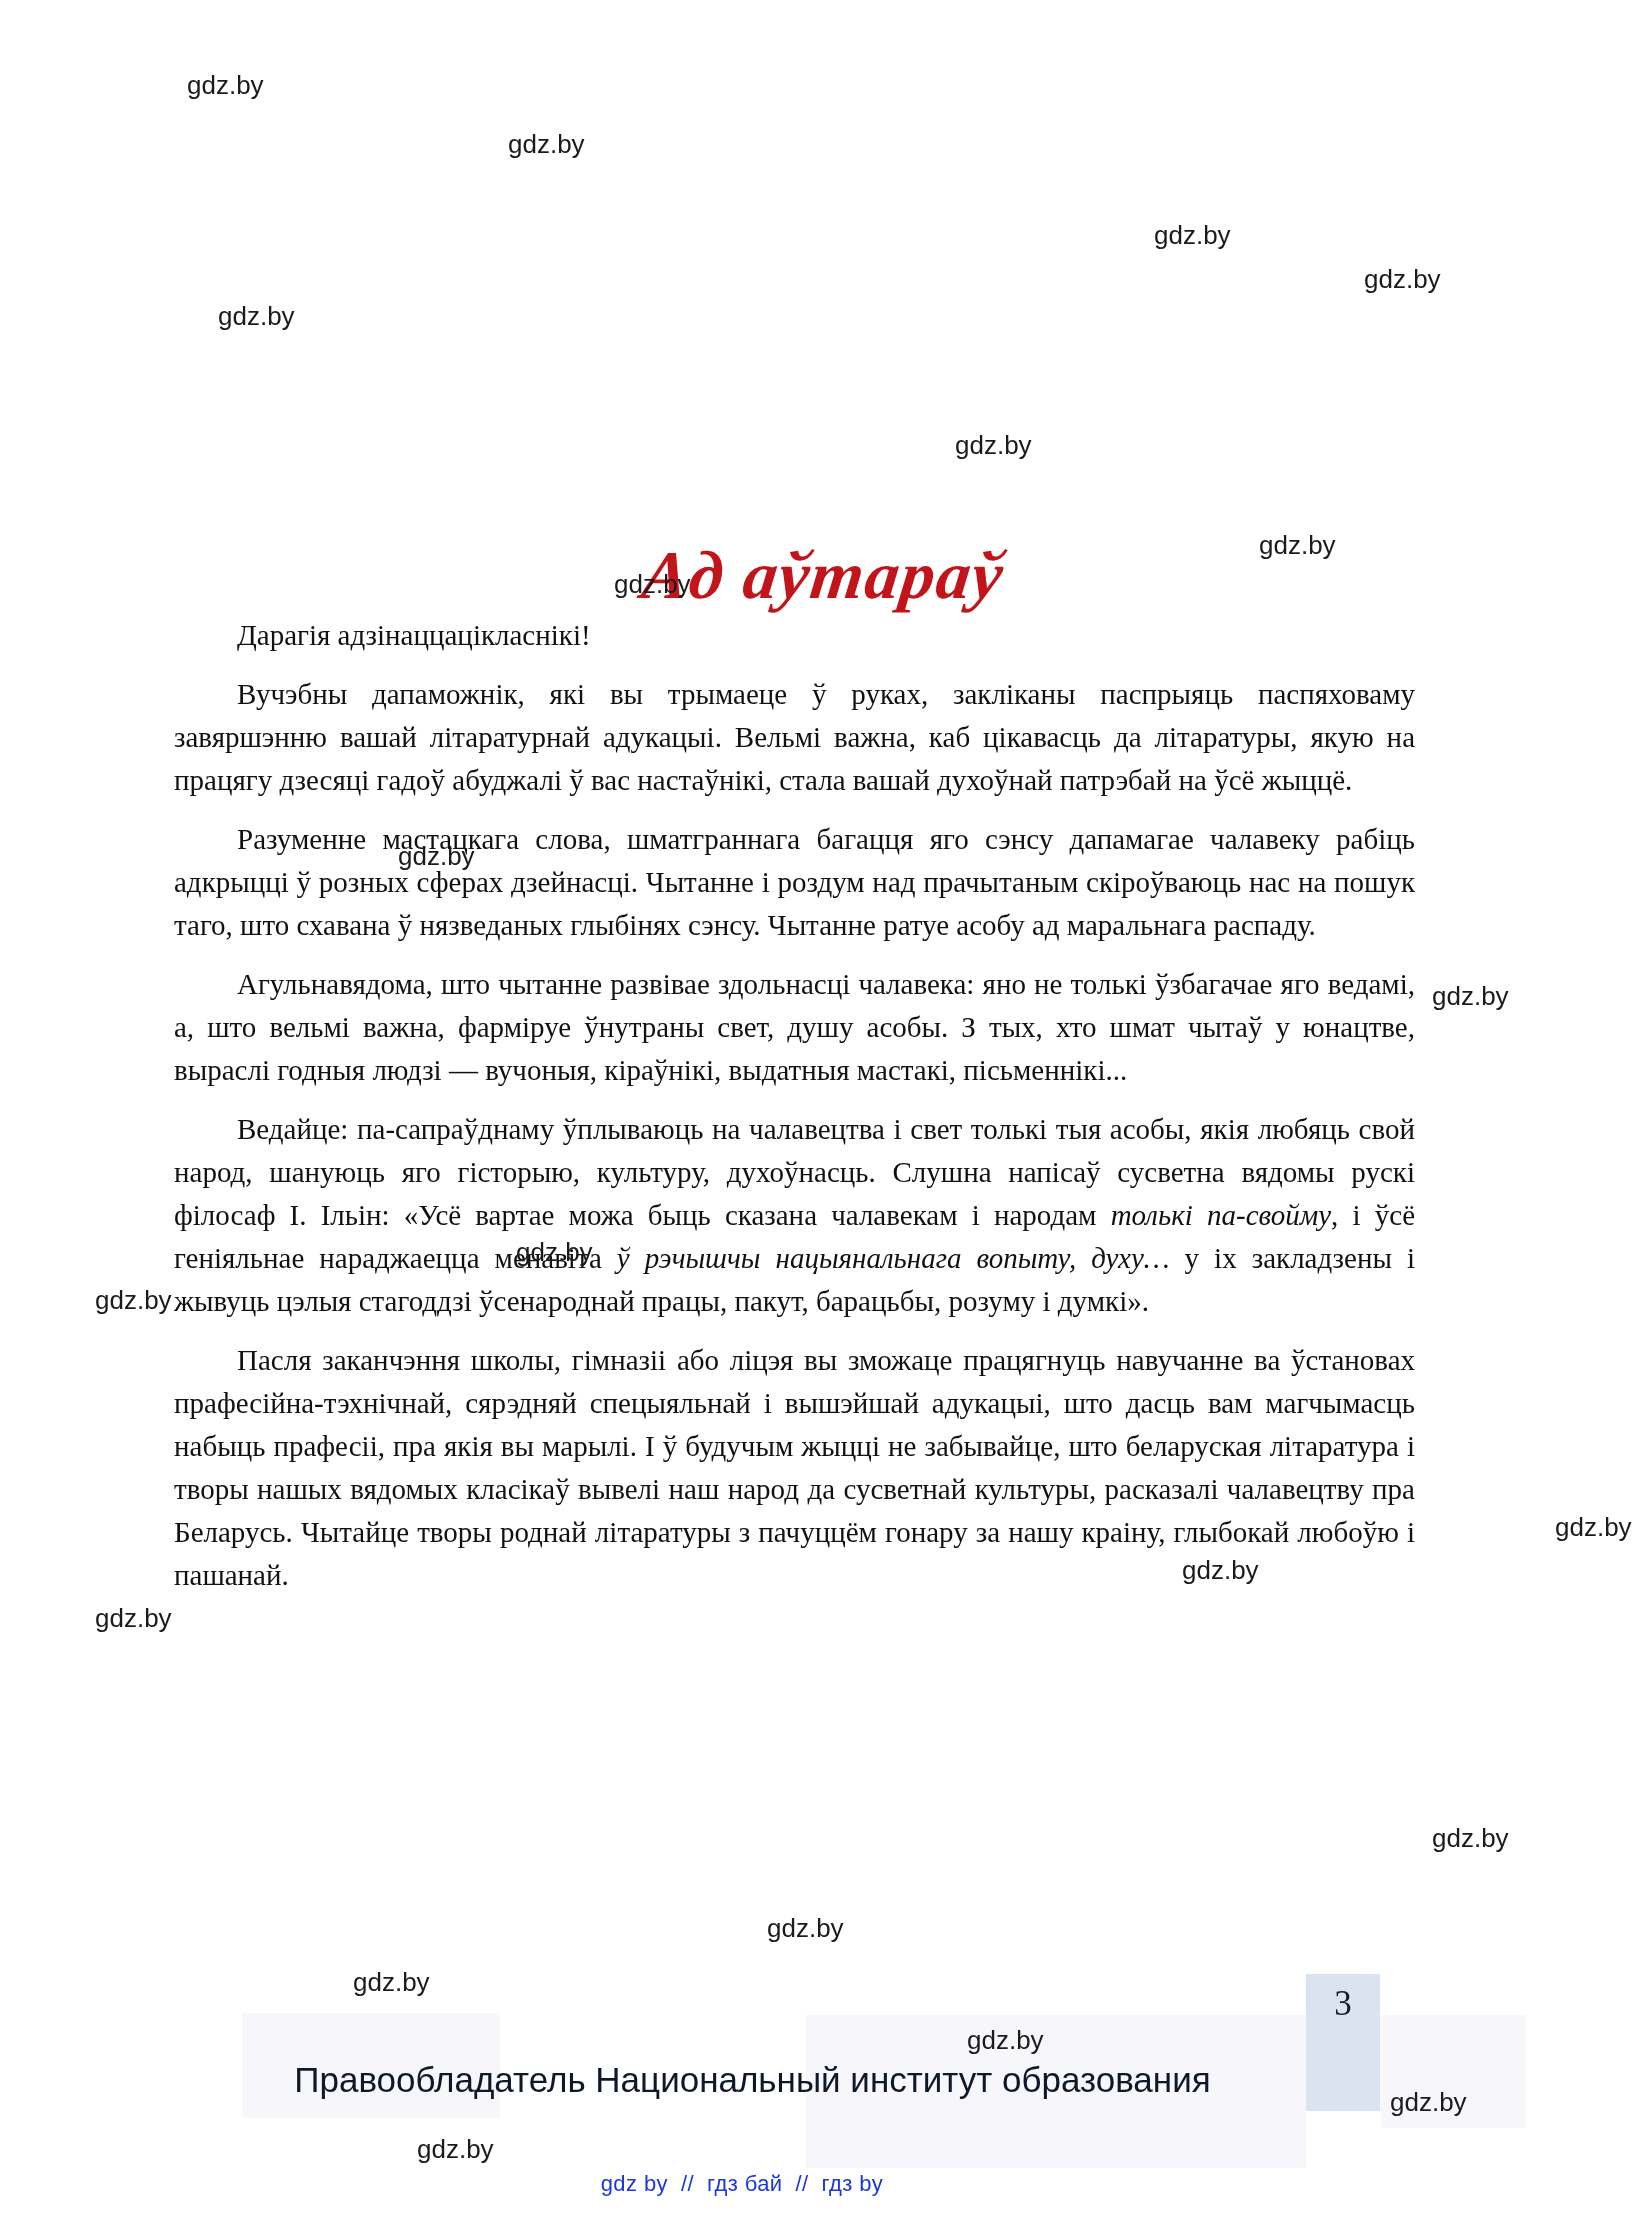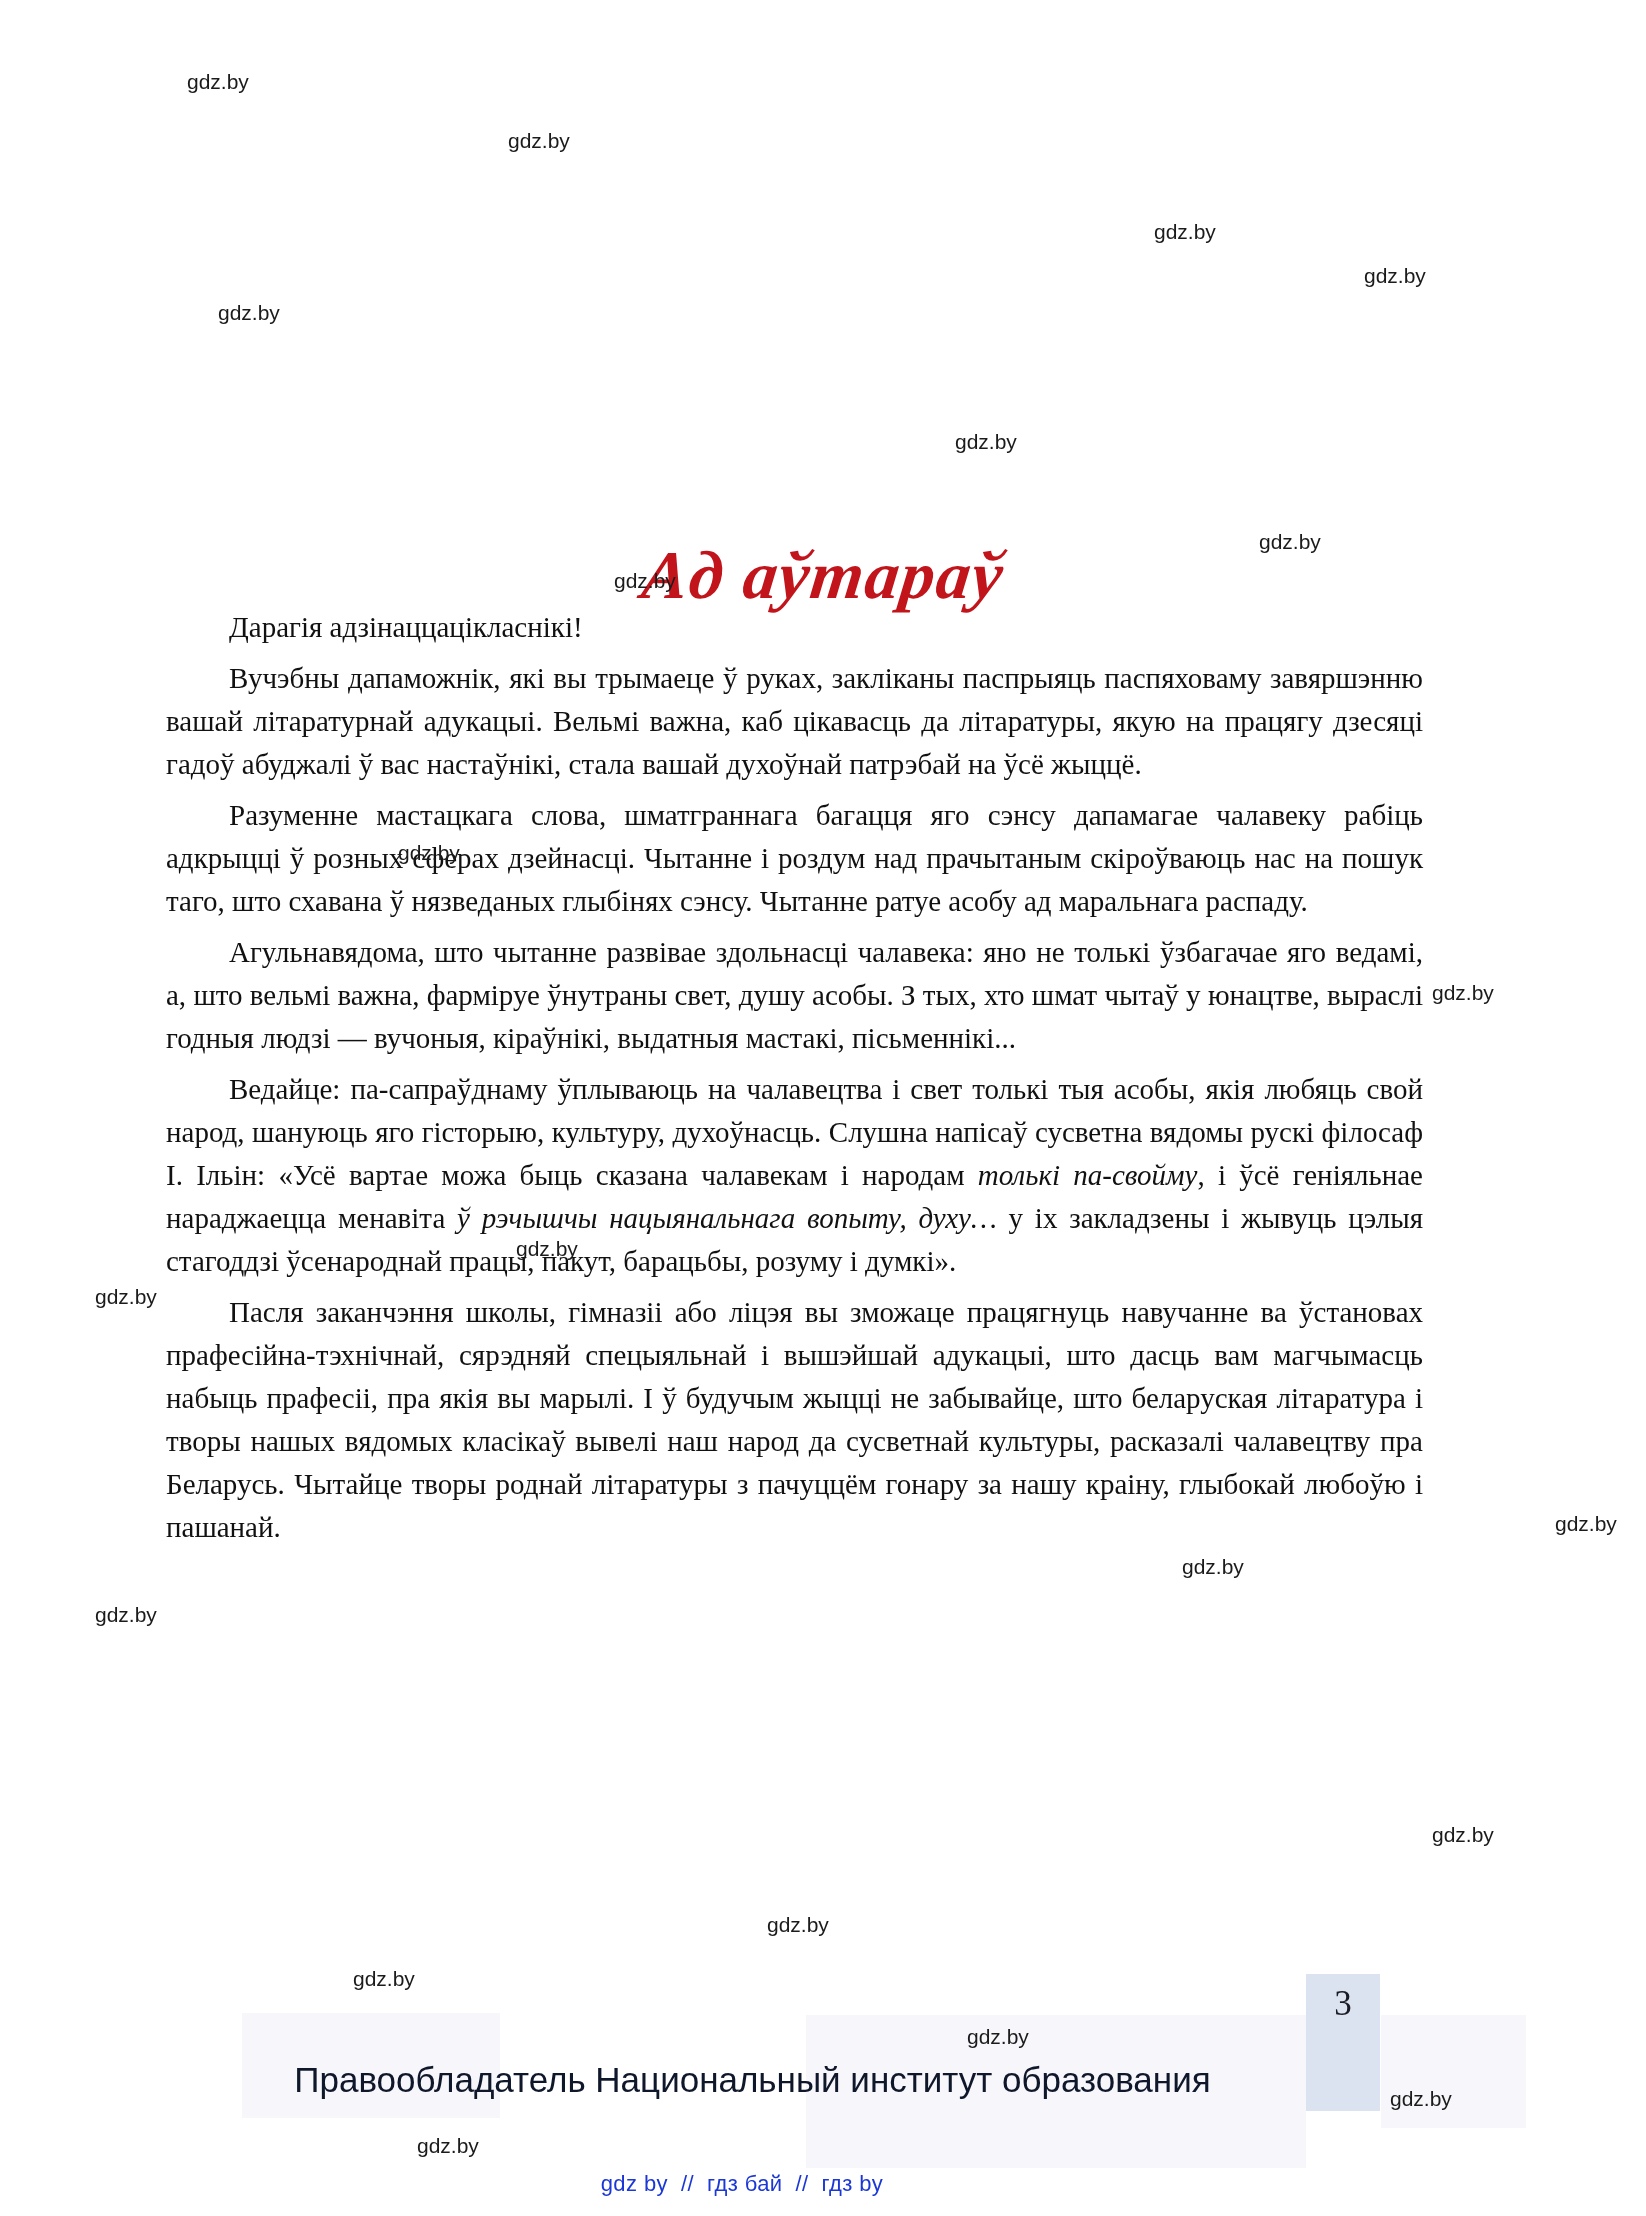--- a/index.html
+++ b/index.html
@@ -18,21 +18,21 @@
     display:flex;align-items:center;justify-content:center;
     font-family:"Liberation Sans", sans-serif;
     font-size:20px;font-weight:bold;color:#12d128;
     letter-spacing:0.2px;
   }
 
   
   .wm{
     position:absolute;
     font-family:"Liberation Sans", sans-serif;
-    font-size:21px;color:#1b1b1b;
+    font-size:26px;color:#1b1b1b;
     white-space:nowrap;
     pointer-events:none;
   }
 
   
   .headline{
     position:absolute;left:0;top:490px;width:1647px;
     text-align:center;
     font-family:"Liberation Serif", serif;
     font-style:italic;
@@ -47,21 +47,21 @@
   .col{
     position:absolute;
     left:158px;top:598px;width:1273px;
     font-size:29px;
     line-height:43px;
     color:#111111;
     text-align:justify;
     text-justify:inter-word;
     -webkit-hyphens:manual;hyphens:manual;
   }
-  .col p{margin:8px;}
+  .col p{margin:16px;}
   .greeting{text-indent:63px;text-align:left;}
   .para{text-indent:63px;}
   .para em{font-style:italic;}
 
   
   .folio-box{
     position:absolute;left:1306px;top:1974px;
     width:74px;height:137px;
     background:#dbe2f0;
   }

